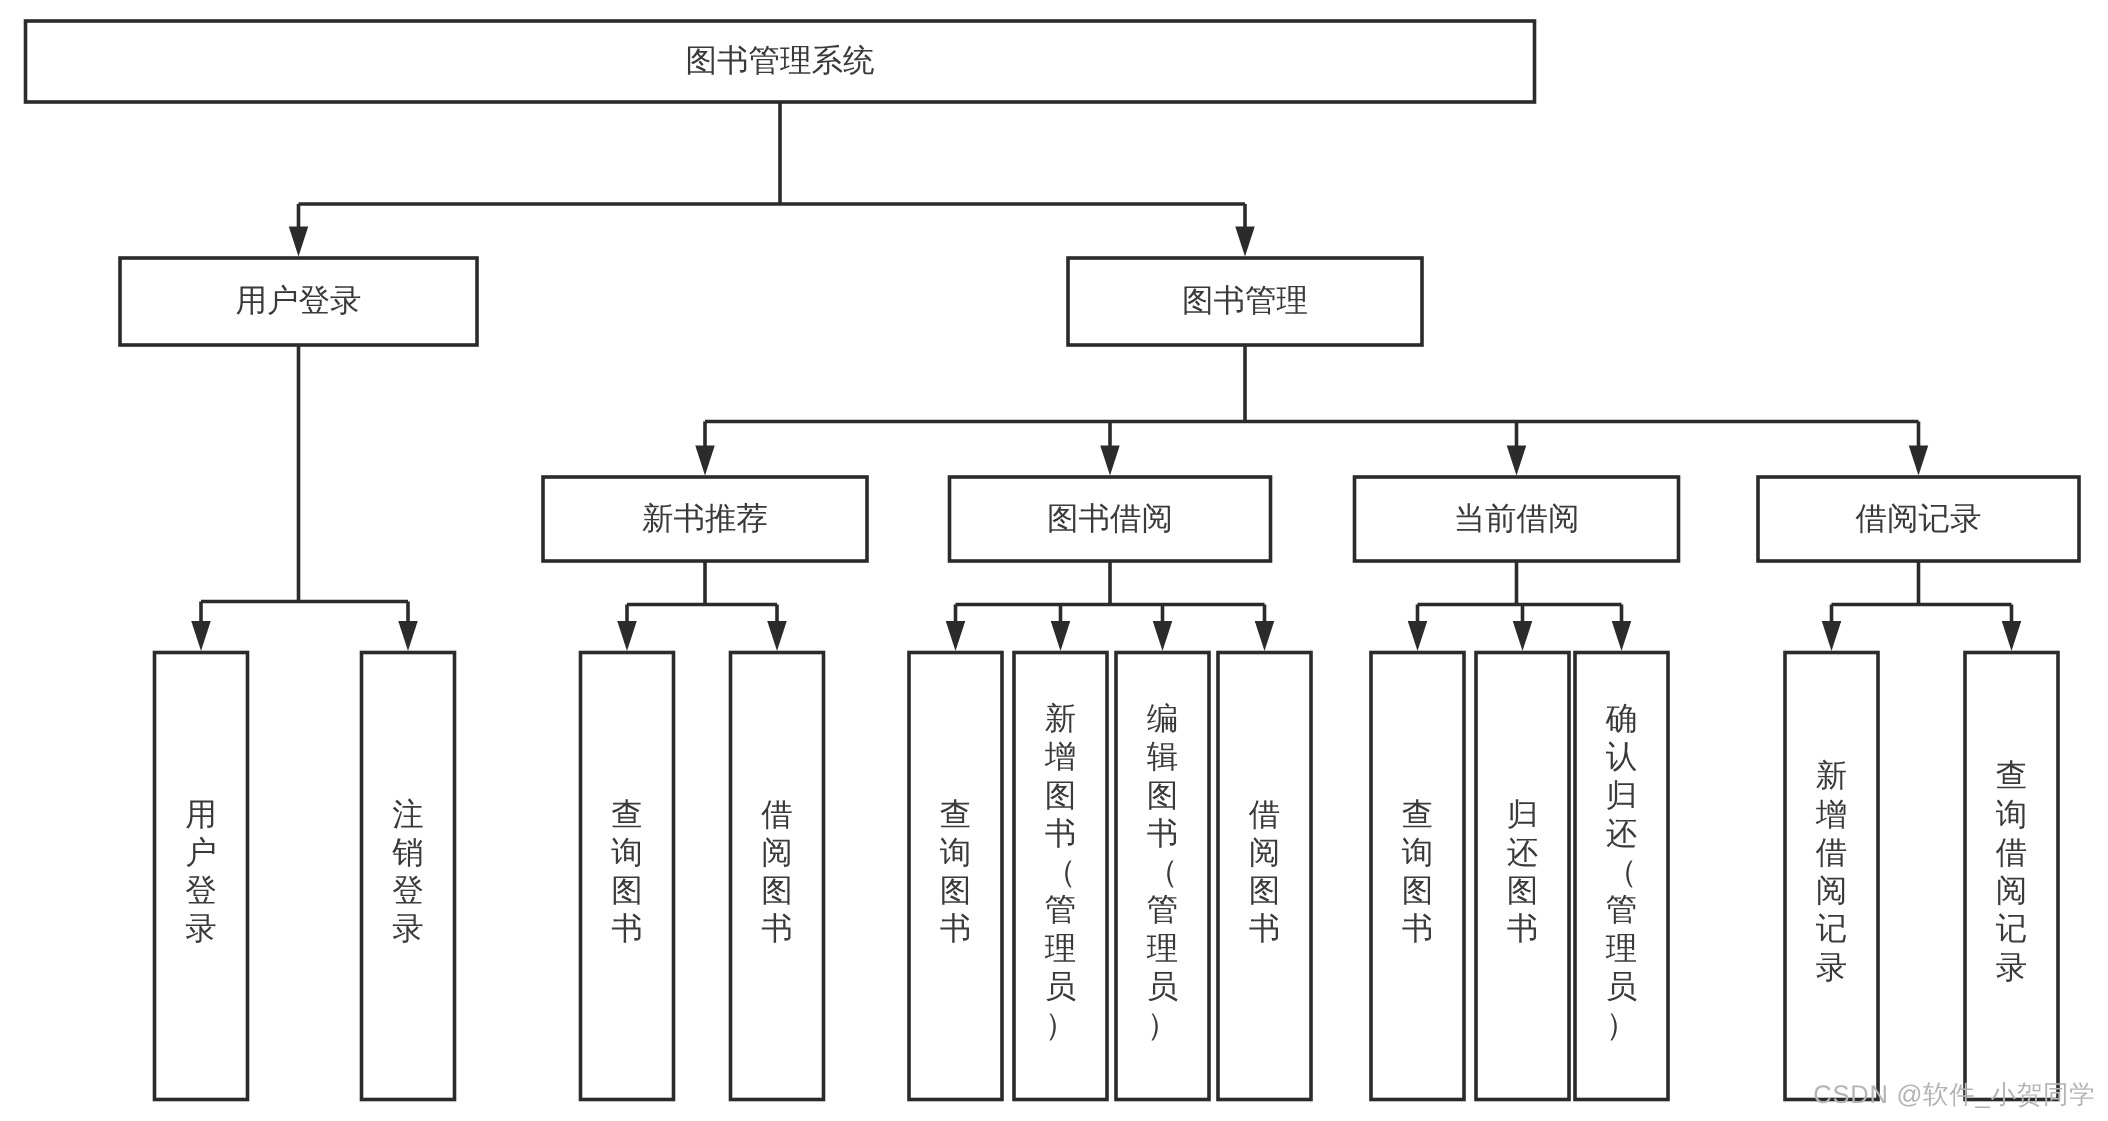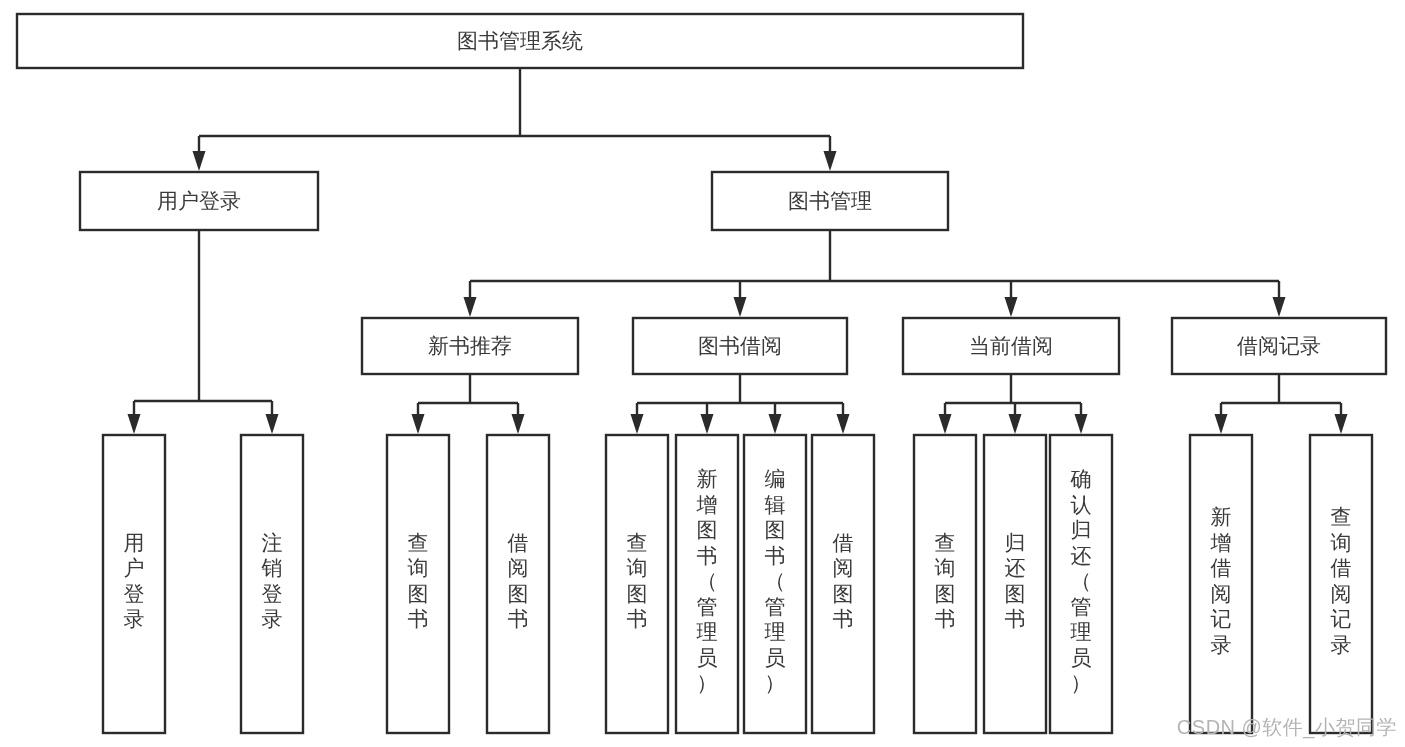--- a/index.html
+++ b/index.html
@@ -53,21 +53,21 @@
     fill: #3a3a3a;
     font-family: "Liberation Sans", "DejaVu Sans", sans-serif;
     font-size: 21px;
     text-anchor: middle;
   }
   .watermark {
     position: absolute;
     right: 8px;
     bottom: 6px;
     font-family: "Liberation Sans", "DejaVu Sans", sans-serif;
-    font-size: 20px;
+    font-size: 17px;
     color: #b4b4b4;
     letter-spacing: 0.5px;
     white-space: nowrap;
     pointer-events: none;
   }
 </style>
 </head>
 <body>
 
 <div id="canvas">

